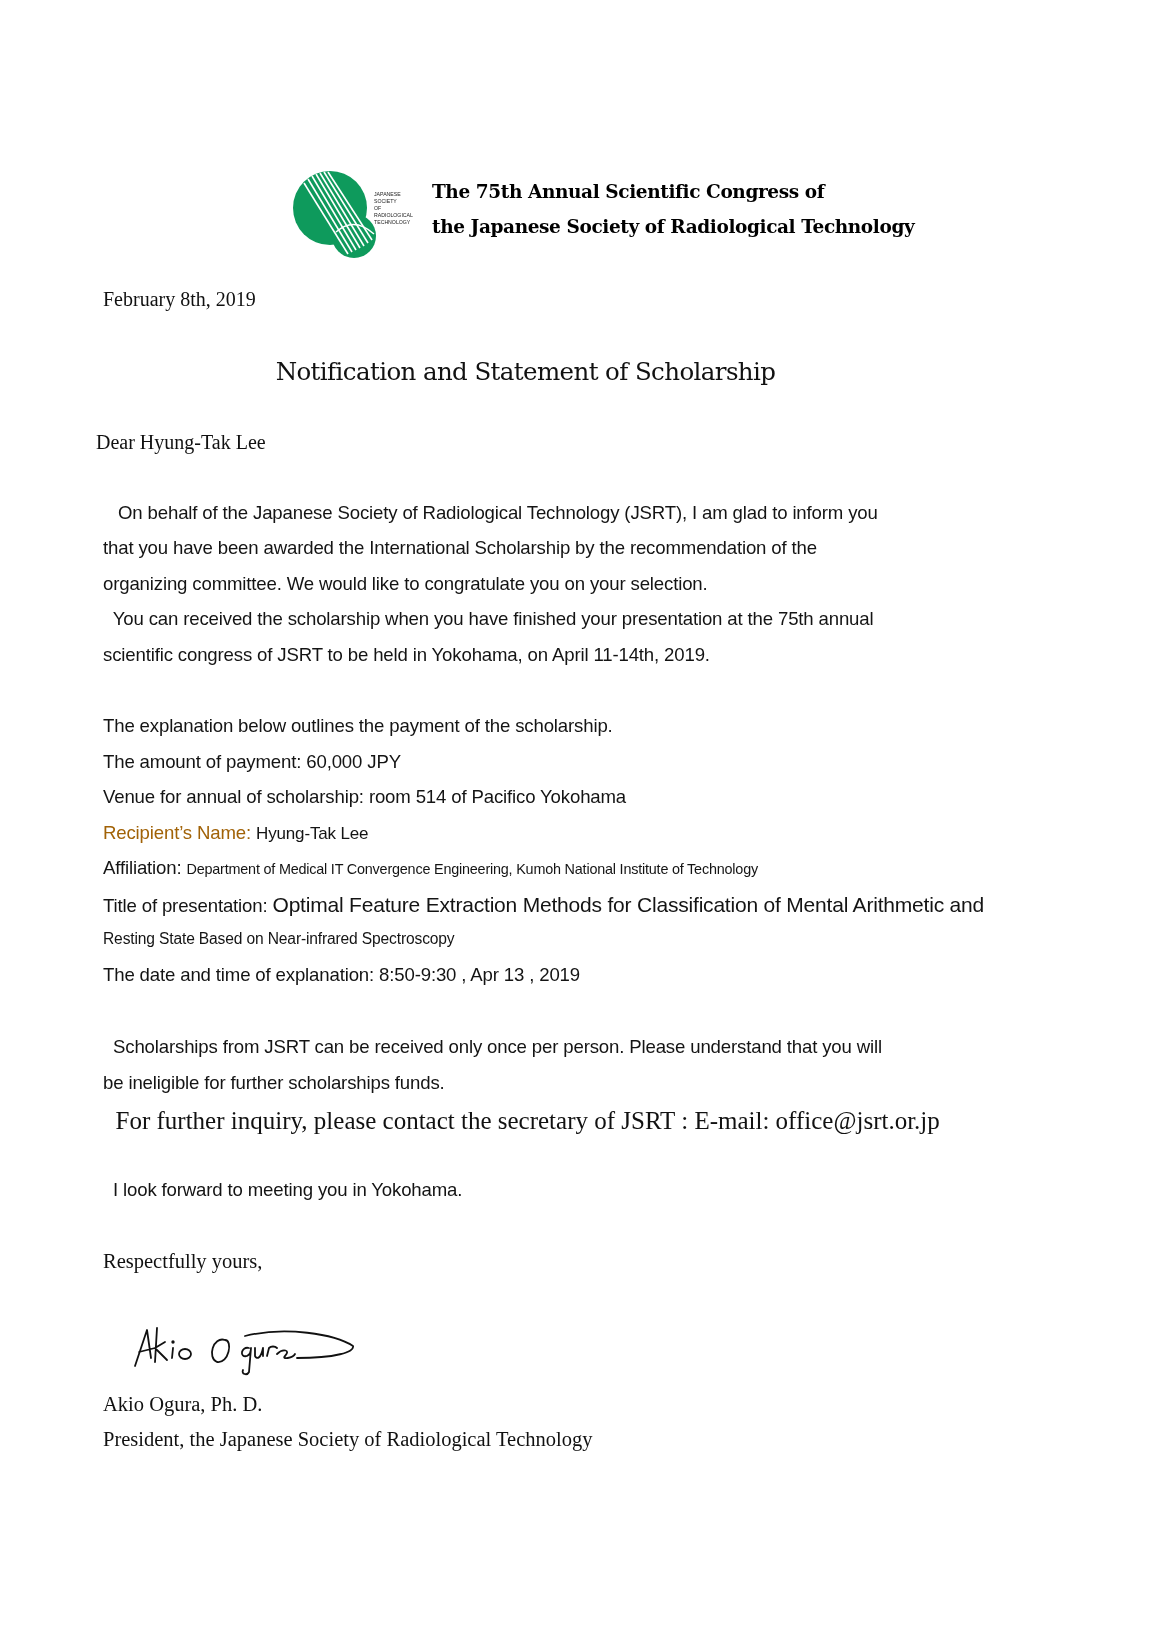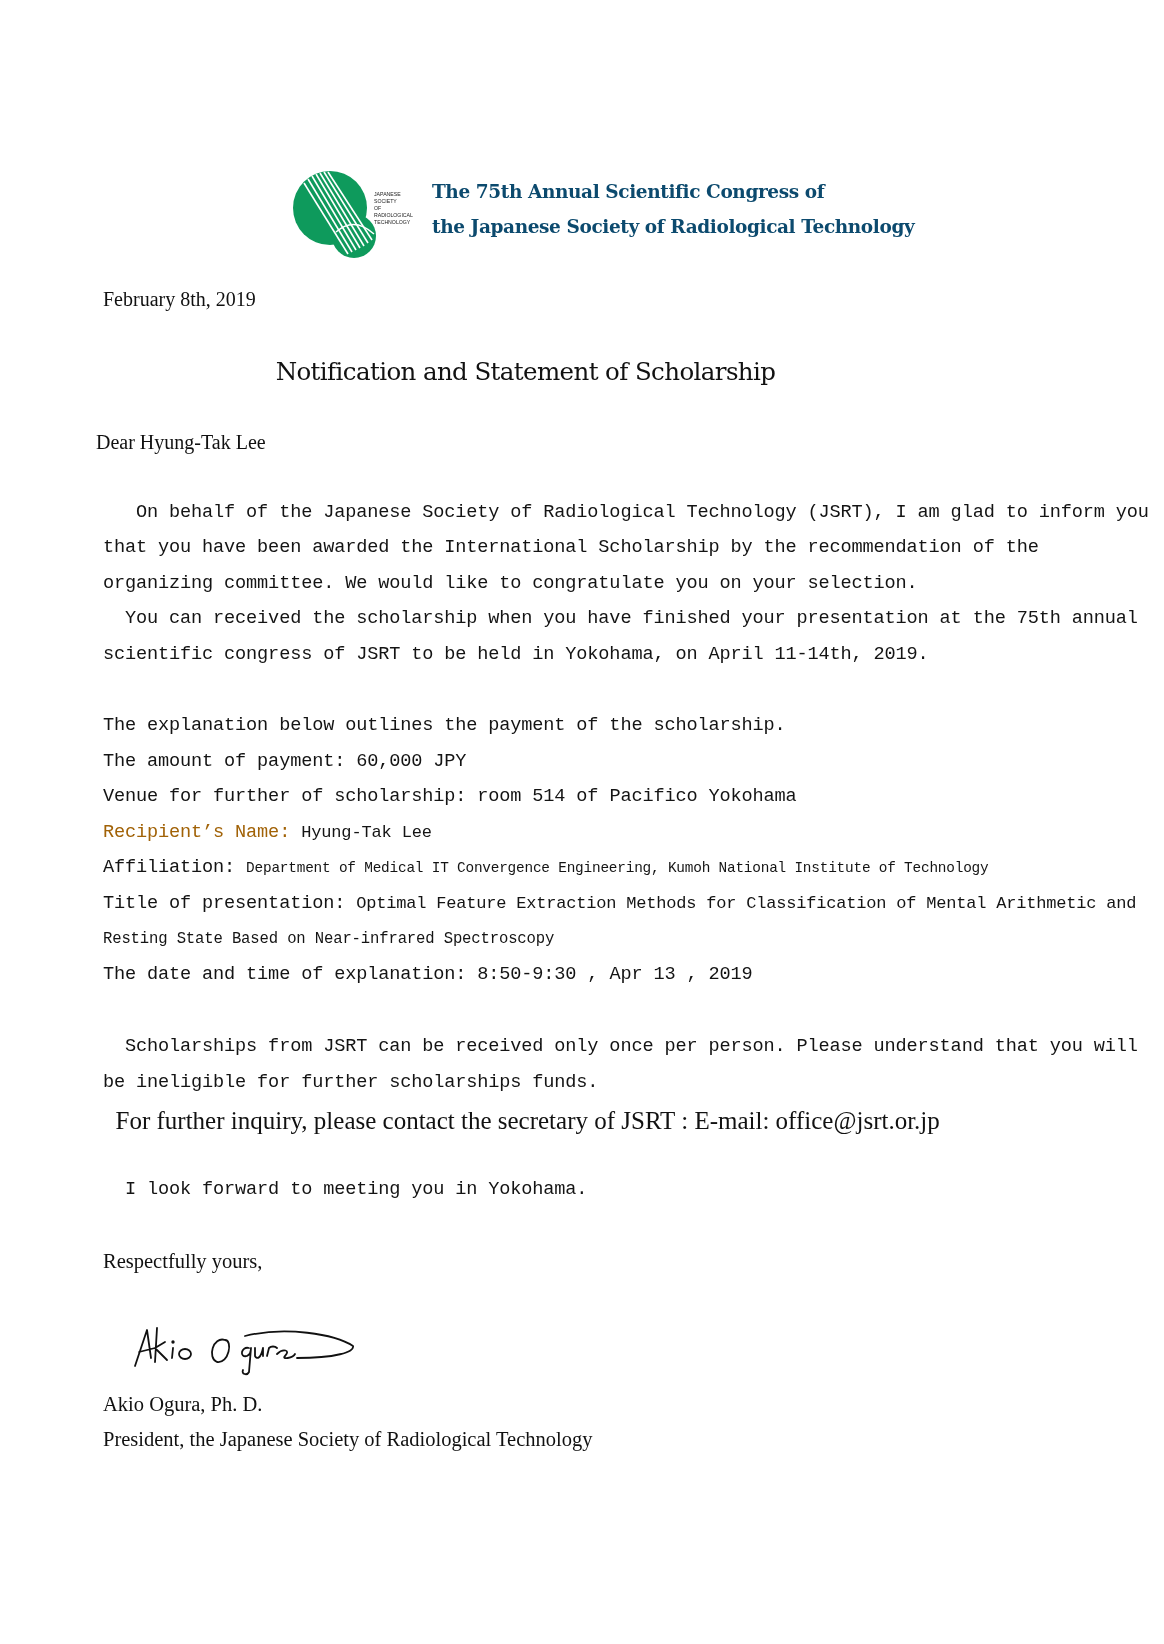--- a/index.html
+++ b/index.html
@@ -1,29 +1,29 @@
 <!DOCTYPE html>
 <html><head>
 <meta charset="utf-8">
 <style>
   html, body { margin:0; padding:0; background:#ffffff; }
   body { width:1164px; height:1644px; position:relative; overflow:hidden;
          font-family:"Liberation Serif","DejaVu Serif",serif; color:#111; }
   .abs { position:absolute; white-space:nowrap; }
 
   #logo { left:290px; top:170px; width:125px; height:90px; }
-  .hdr { left:432px; font-family:"DejaVu Serif",serif; font-weight:bold; font-size:18.5px; letter-spacing:-0.4px; color:#0c4a6e; }
+  .hdr { left:432px; font-family:"DejaVu Serif",serif; font-weight:bold; font-size:18.5px; letter-spacing:-0.4px; color:#000000; }
   #hdr1 { top:181px; }
   #hdr2 { top:216px; }
 
   #date { left:103px; top:288px; font-size:20px; }
   #title { left:0; width:1051px; top:357px; text-align:center; font-family:"DejaVu Serif",serif; font-size:24.5px; letter-spacing:-0.6px; }
   #dear { left:96px; top:431px; font-size:20px; }
 
-  .body { left:103px; font-family:Liberation Mono, monospace; font-size:18.6px; letter-spacing:-0.15px; color:#141414; }
+  .body { left:103px; font-family:Liberation Sans, sans-serif; font-size:18.6px; letter-spacing:-0.15px; color:#141414; }
   .small { font-size:15.6px; }
   .contact { font-family:"Liberation Serif",serif; font-size:25px; }
   .label-brown { color:#a16207; }
 
   #sig { left:125px; top:1318px; width:240px; height:60px; }
   .closing { left:103px; font-family:"Liberation Serif",serif; font-size:20.5px; }
 </style>
 </head>
 <body>
 
@@ -68,30 +68,30 @@
 <div class="abs body" style="top:537px;white-space:pre;">that you have been awarded the International Scholarship by the recommendation of the</div>
 <div class="abs body" style="top:573px;white-space:pre;">organizing committee. We would like to congratulate you on your selection.</div>
 <div class="abs body" style="top:608px;white-space:pre;">  You can received the scholarship when you have finished your presentation at the 75th annual</div>
 <div class="abs body" style="top:644px;white-space:pre;">scientific congress of JSRT to be held in Yokohama, on April 11-14th, 2019.</div>
 <div class="abs body" style="top:679px;white-space:pre;margin-top:36px;">The explanation below outlines the payment of the scholarship.</div>
 
 <div class="abs body" style="top:751px;">
   <span style="white-space:pre;">The amount of payment: </span><span>60,000 JPY</span>
 </div>
 <div class="abs body" style="top:786px;">
-  <span style="white-space:pre;">Venue for further of scholarship: </span><span>room 514 of Pacifico Yokohama</span>
+  <span style="white-space:pre;">Venue for annual of scholarship: </span><span>room 514 of Pacifico Yokohama</span>
 </div>
 <div class="abs body" style="top:822px;">
   <span class="label-brown" style="white-space:pre;">Recipient’s Name: </span><span class="small" style="font-size:17px;">Hyung-Tak Lee</span>
 </div>
 <div class="abs body" style="top:857px;">
   <span style="white-space:pre;">Affiliation: </span><span class="small" style="font-size:14.4px;letter-spacing:-0.2px;">Department of Medical IT Convergence Engineering, Kumoh National Institute of Technology</span>
 </div>
 <div class="abs body" style="top:893px;">
-  <span style="white-space:pre;">Title of presentation: </span><span style="font-size:17px;letter-spacing:-0.2px;">Optimal Feature Extraction Methods for Classification of Mental Arithmetic and</span>
+  <span style="white-space:pre;">Title of presentation: </span><span style="font-size:21px;letter-spacing:-0.2px;">Optimal Feature Extraction Methods for Classification of Mental Arithmetic and</span>
 </div>
 <div class="abs body" style="top:930px;font-size:15.6px;">Resting State Based on Near-infrared Spectroscopy</div>
 <div class="abs body" style="top:964px;">
   <span style="white-space:pre;">The date and time of explanation: </span><span>8:50-9:30 , Apr 13 , 2019</span>
 </div>
 
 <div class="abs body" style="top:1036px;white-space:pre;">  Scholarships from JSRT can be received only once per person. Please understand that you will</div>
 <div class="abs body" style="top:1072px;white-space:pre;">be ineligible for further scholarships funds.</div>
 <div class="abs contact" style="left:103px;top:1107px;white-space:pre;">  For further inquiry, please contact the secretary of JSRT : E-mail: office@jsrt.or.jp</div>
 

